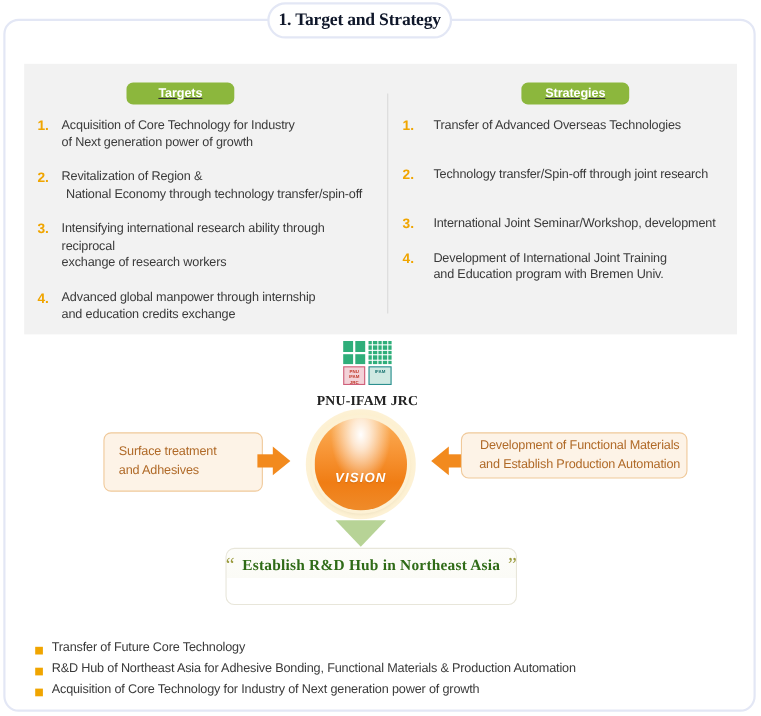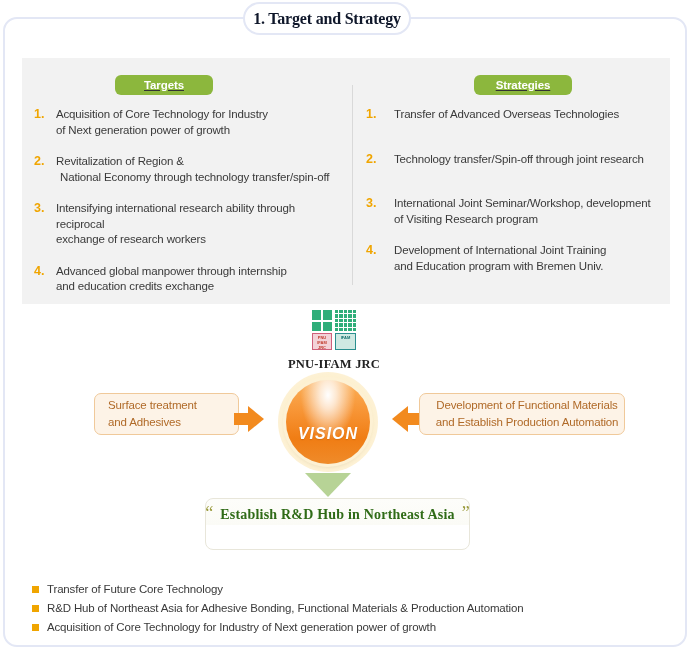--- a/index.html
+++ b/index.html
@@ -225,21 +225,21 @@
     background:
       radial-gradient(ellipse at 50% 18%, #ffffff 0%, rgba(255,255,255,0.75) 14%, rgba(255,255,255,0) 46%),
       linear-gradient(180deg, #fbb05a 0%, #f79434 38%, #f07d14 70%, #ef8b2a 100%);
     box-shadow: 0 0 0 3px #fdf1d4, 0 2px 5px rgba(0,0,0,0.14);
     display: flex;
     align-items: center;
     justify-content: center;
   }
   .vision-circle span {
     color: #ffffff;
-    font-size: 16px;
+    font-size: 12px;
     font-weight: bold;
     letter-spacing: 1px;
     font-style: italic;
     text-shadow: 0 1px 1px rgba(160,80,0,0.35);
     margin-top: 24px;
   }
 
   .arrow {
     position: absolute;
     width: 0; height: 0;
@@ -281,21 +281,21 @@
     border-radius: 7px;
     display: flex;
     align-items: center;
     font-size: 11.5px;
     line-height: 17px;
     color: #b06a28;
     letter-spacing: -0.15px;
   }
   .side-box.left {
     left: 94px; top: 23px;
-    width: 145px; height: 42px;
+    width: 145px; height: 54px;
     padding-left: 13px;
   }
   .side-box.right {
     left: 419px; top: 23px;
     width: 206px; height: 42px;
     padding-left: 10px;
     text-align: center;
     justify-content: center;
   }
   .side-box .l2 { display: block; }
@@ -338,21 +338,21 @@
 
   
   .bullets {
     position: absolute;
     left: 32px;
     top: 582px;
     width: 620px;
   }
   .bullet-row {
     display: flex;
-    align-items: flex-start;
+    align-items: center;
     margin-bottom: 5px;
   }
   .bullet-sq {
     width: 7px;
     height: 7px;
     background: #f0a500;
     margin-top: 4px;
     margin-right: 8px;
     flex: 0 0 auto;
   }
@@ -423,21 +423,20 @@
     <div class="item" style="margin-bottom:29px;">
       <div class="num">2.</div>
       <div class="txt">
         <span>Technology transfer/Spin-off through joint research</span>
       </div>
     </div>
     <div class="item">
       <div class="num">3.</div>
       <div class="txt">
         <span>International Joint Seminar/Workshop, development</span>
-        <span class="l2">of Visiting Research program</span>
       </div>
     </div>
     <div class="item">
       <div class="num">4.</div>
       <div class="txt">
         <span>Development of International Joint Training</span>
         <span class="l2">and Education program with Bremen Univ.</span>
       </div>
     </div>
   </div>

